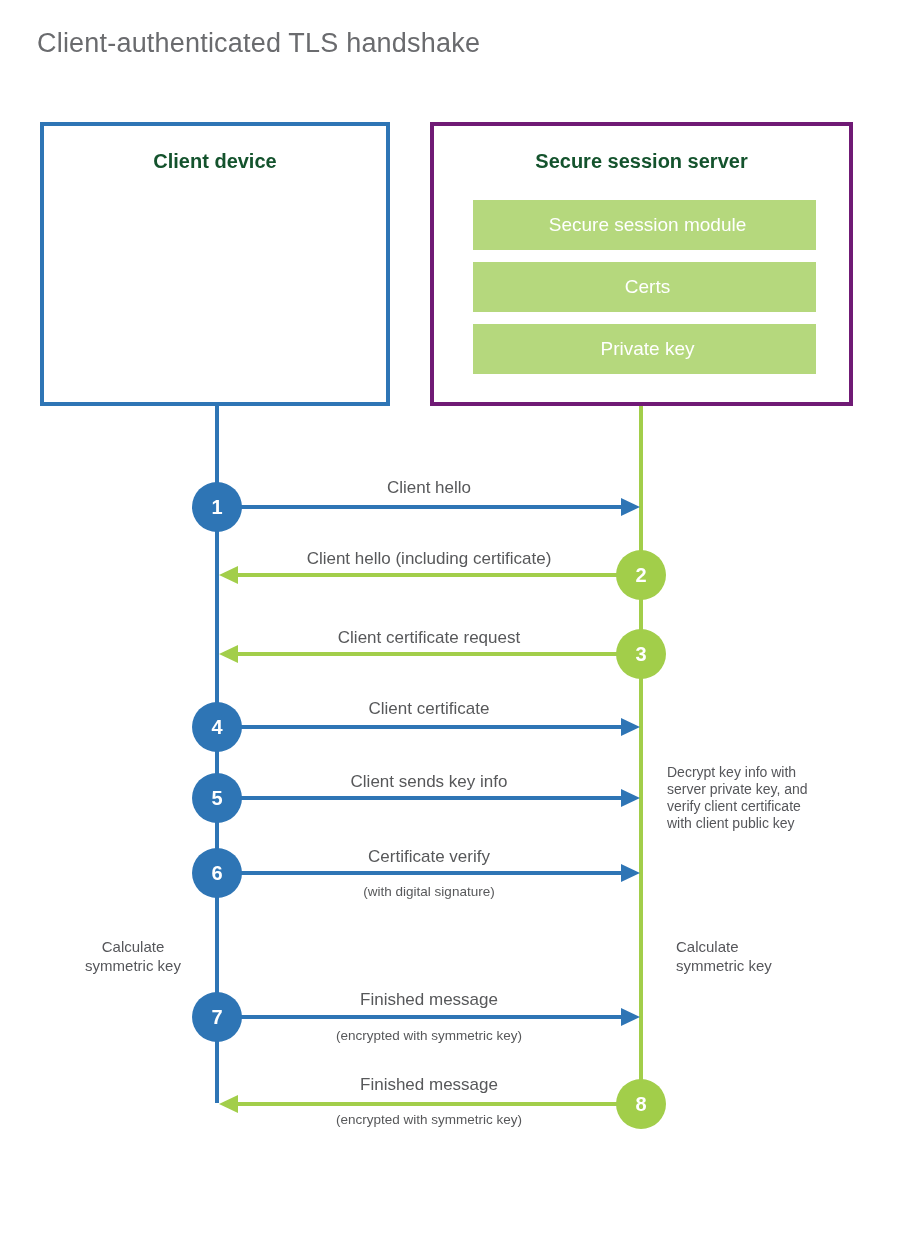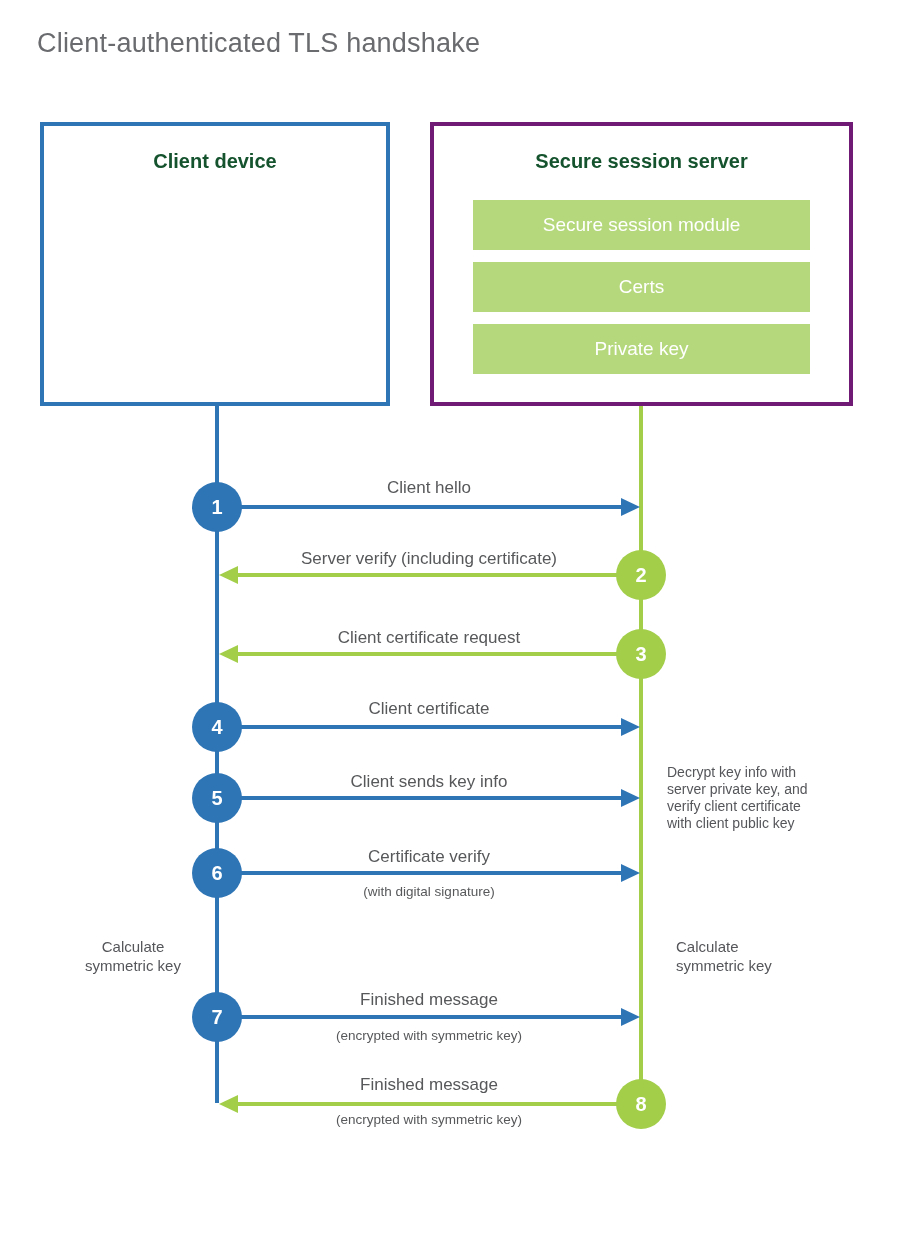--- a/index.html
+++ b/index.html
@@ -22,21 +22,21 @@
   .appbox{
     position:absolute;left:34px;top:73px;width:277px;height:174px;
     background:#5e9bd3;border:1px dotted #c3d2e2;box-sizing:border-box;
     display:flex;align-items:center;justify-content:center;text-align:center;
     color:#ffffff;font-size:19px;line-height:27px;white-space:pre-line;
     padding-bottom:30px;
   }
   .modulebar{
     position:absolute;left:39px;width:337px;height:50px;background:#b5d87d;
     display:flex;align-items:center;justify-content:center;
-    color:#ffffff;font-size:19px;
+    color:#ffffff;font-size:19px;padding-left:6px;
   }
   
   .lifeline{position:absolute;top:406px;width:4px;}
   .lifeline.blue{left:215px;height:697px;background:#2e75b5;}
   .lifeline.green{left:639px;height:721px;background:#a2ce4a;}
   
   .stepcircle{
     position:absolute;width:50px;height:50px;border-radius:50%;
     display:flex;align-items:center;justify-content:center;
     color:#fff;font-size:20px;font-weight:bold;z-index:3;
@@ -90,21 +90,21 @@
   </div>
 
   <div class="lifeline blue"></div>
   <div class="lifeline green"></div>
 
   <div class="msglabel" style="top:478px;">Client hello</div>
   <div class="shaft blue" style="top:505px;"></div>
   <div class="head right" style="top:498px;"></div>
   <div class="stepcircle blue" style="top:482px;">1</div>
 
-  <div class="msglabel" style="top:549px;">Server verify (including certificate)</div>
+  <div class="msglabel" style="top:549px;">Client hello (including certificate)</div>
   <div class="shaft green" style="top:573px;"></div>
   <div class="head left" style="top:566px;"></div>
   <div class="stepcircle green" style="top:550px;">2</div>
 
   <div class="msglabel" style="top:628px;">Client certificate request</div>
   <div class="shaft green" style="top:652px;"></div>
   <div class="head left" style="top:645px;"></div>
   <div class="stepcircle green" style="top:629px;">3</div>
 
   <div class="msglabel" style="top:699px;">Client certificate</div>

